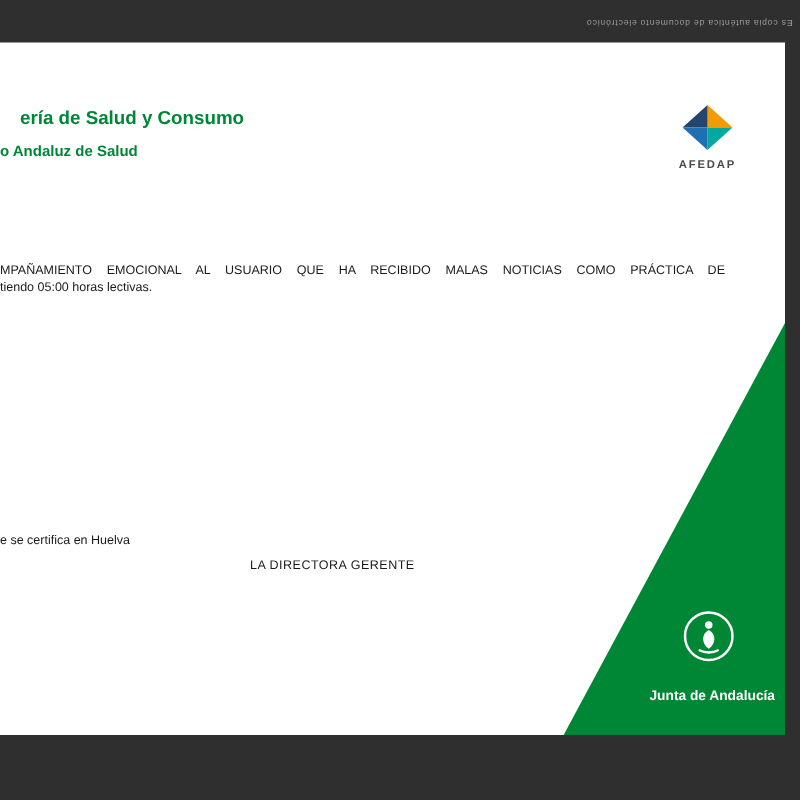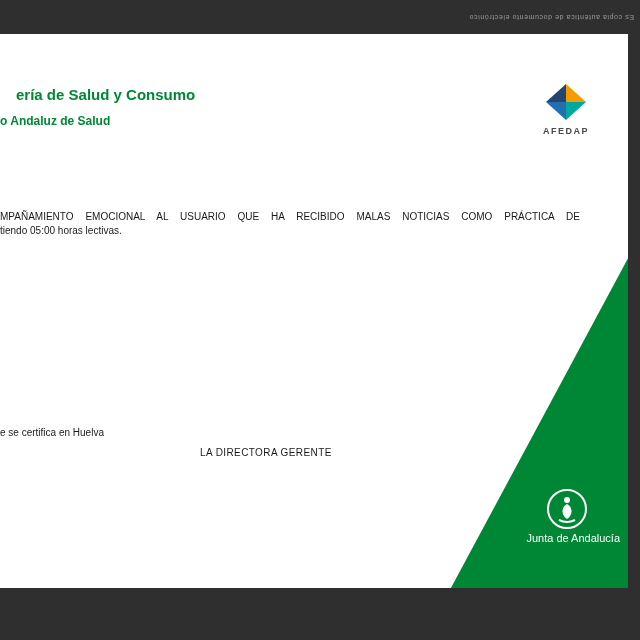--- a/index.html
+++ b/index.html
@@ -47,22 +47,22 @@
     text-align:justify;text-align-last:justify;
     white-space:normal;overflow:hidden;height:13.6px;
   }
   .body-line.no-justify{text-align:left;text-align-last:left;}
 
   .certify-line{position:absolute;left:0;top:393px;font-size:10px;color:var(--text);white-space:nowrap;text-align:right;}
   .signer-title{position:absolute;left:200px;top:402px;font-size:10px;letter-spacing:.4px;color:var(--text);white-space:nowrap;margin-top:11px;}
 
   .junta-emblem{position:absolute;left:546px;top:454px;width:42px;height:42px;}
   .junta-brand{
-    position:absolute;right:8px;top:498px;
-    font-size:11px;font-weight:normal;color:#FFFFFF;white-space:nowrap;
+    position:absolute;right:8px;top:517px;
+    font-size:11px;font-weight:bold;color:#FFFFFF;white-space:nowrap;
   }
 </style>
 </head>
 <body>
 
 <div class="screen">
 
   <div class="top-watermark">Es copia auténtica de documento electrónico</div>
 
   <div class="page">

